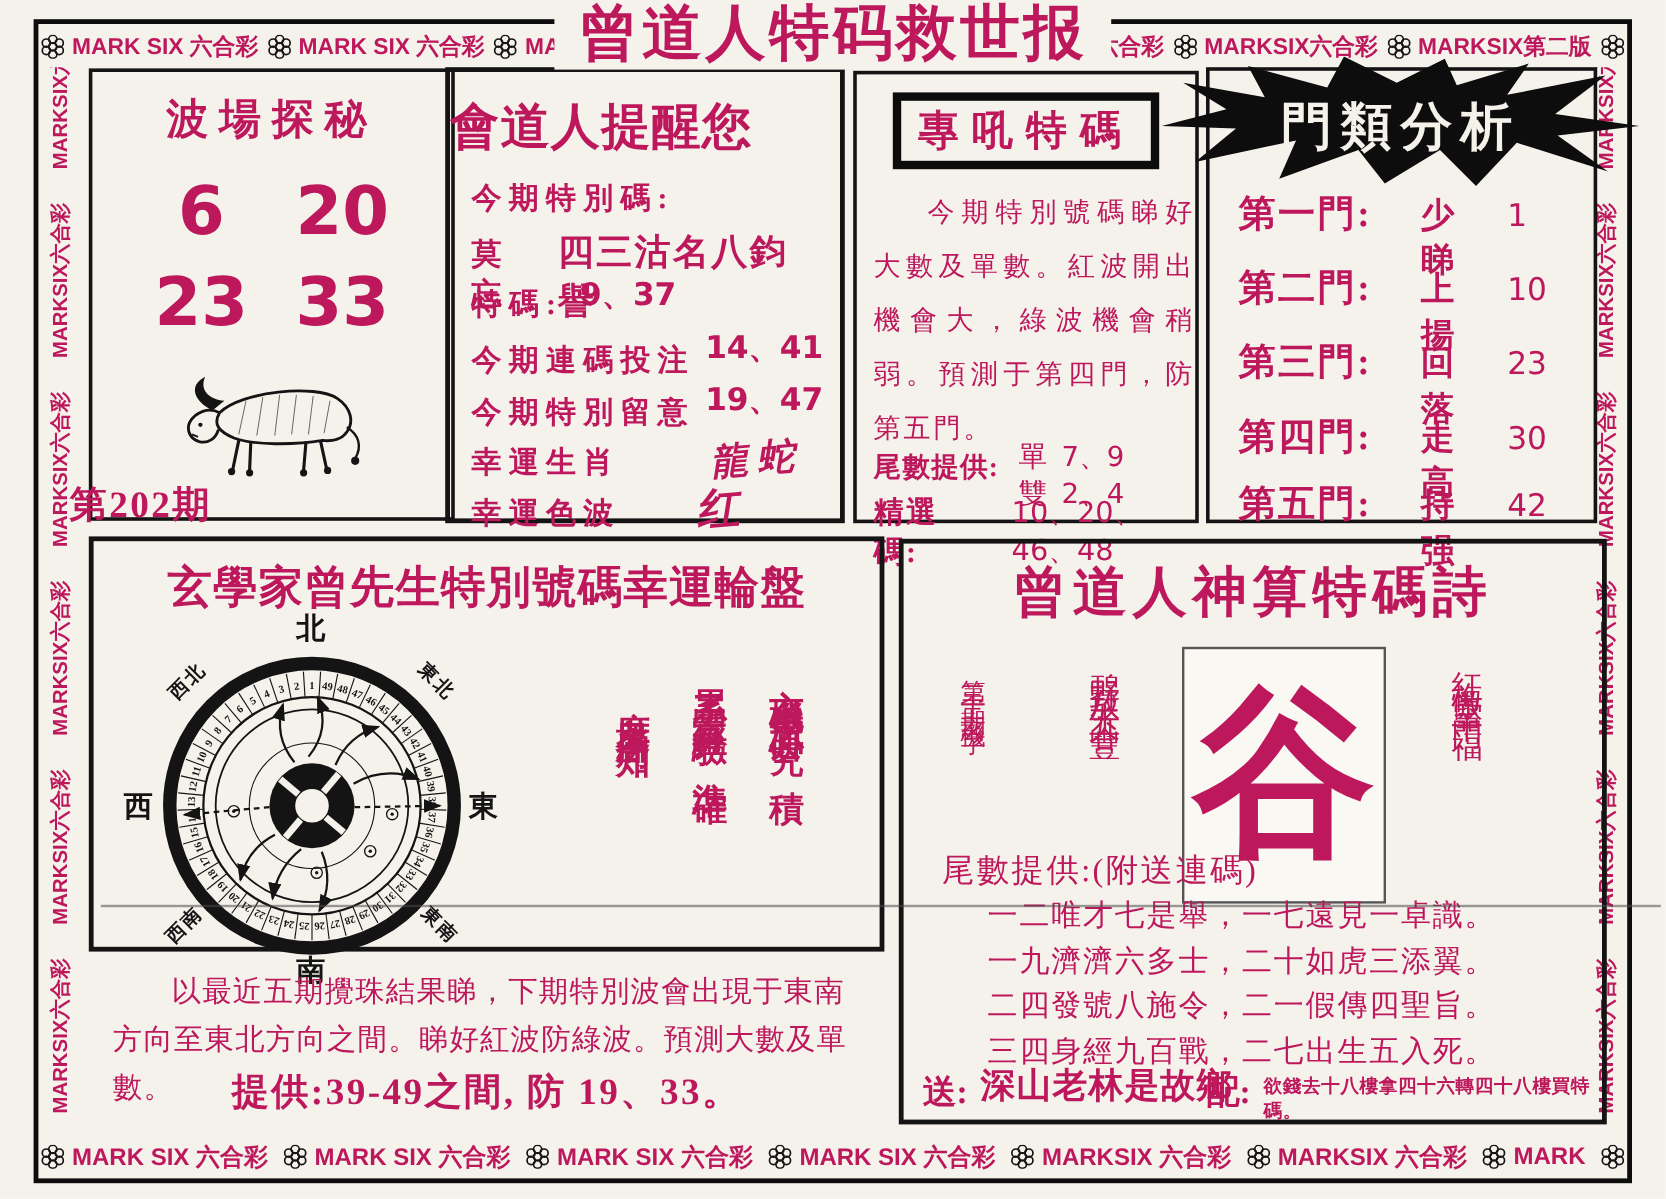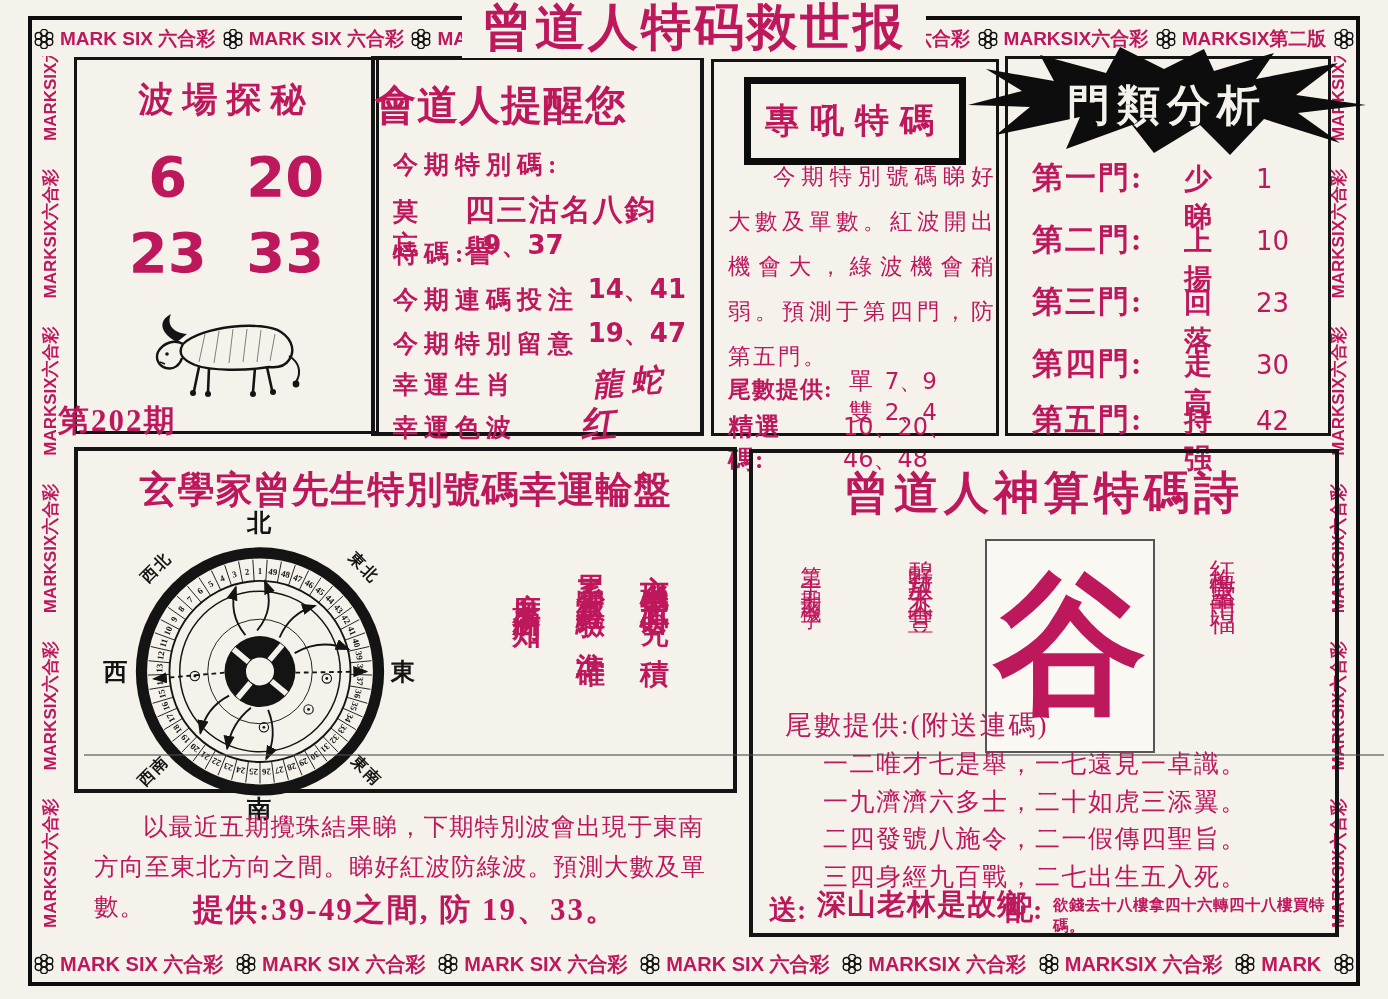--- a/index.html
+++ b/index.html
@@ -36,21 +36,21 @@
   .tx-title{position:absolute;top:18px;width:100%;text-align:left;font-family:"Liberation Sans",sans-serif;
             font-weight:900;font-size:41px;letter-spacing:1px;}
   .tx-row{position:absolute;left:18px;right:12px;display:flex;align-items:baseline;}
   .tx-label{font-size:25px;font-weight:bold;letter-spacing:6px;}
   .tx-strong{font-size:30px;font-weight:900;margin-left:10px;letter-spacing:2px;}
   .tx-num{font-family:"DejaVu Sans",sans-serif;font-size:26px;font-weight:600;margin-left:14px;}
   .tx-raise{margin-left:auto;margin-right:2px;position:relative;top:-10px;}
   .brush{font-style:italic;font-weight:bold;transform:rotate(-5deg);display:inline-block;}
   
   #zhuanhou{left:711px;top:59px;width:288px;height:377px;border:3px solid #141414;}
-  .zh-titlebox{margin:15px auto 0;width:max-content;border:7px solid #0c0c0c;padding:14px 14px;
+  .zh-titlebox{margin:15px auto 0;width:max-content;border:7px solid #0c0c0c;padding:2px 14px;
                font-size:34px;font-weight:bold;letter-spacing:11px;}
   .zh-para{position:absolute;top:92px;left:14px;right:0;font-size:22.5px;line-height:45px;
            letter-spacing:2.5px;text-align:justify;text-indent:2em;}
   .zh-wei{position:absolute;top:304px;left:14px;display:flex;}
   .zh-weilabel{font-size:23px;font-weight:bold;letter-spacing:1px;margin-top:8px;}
   .zh-weivals{margin-left:16px;font-size:24px;line-height:31px;}
   .zh-weivals .n{font-family:"DejaVu Sans",sans-serif;font-size:23px;}
   .zh-jing{position:absolute;top:348px;left:14px;display:flex;align-items:baseline;gap:31px;}
   .zh-jinglabel{font-size:25px;font-weight:bold;letter-spacing:2px;}
   .zh-jingval{font-family:"DejaVu Sans",sans-serif;font-size:24px;margin-left:12px;}

